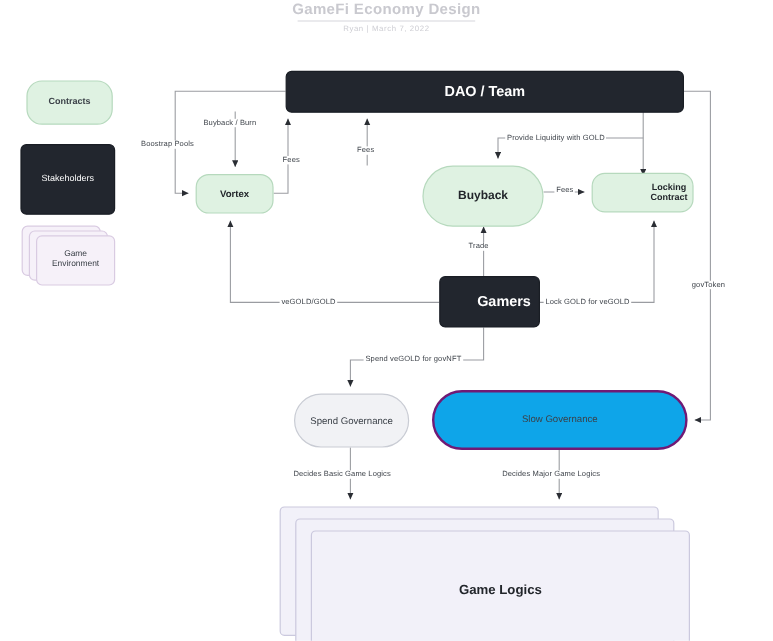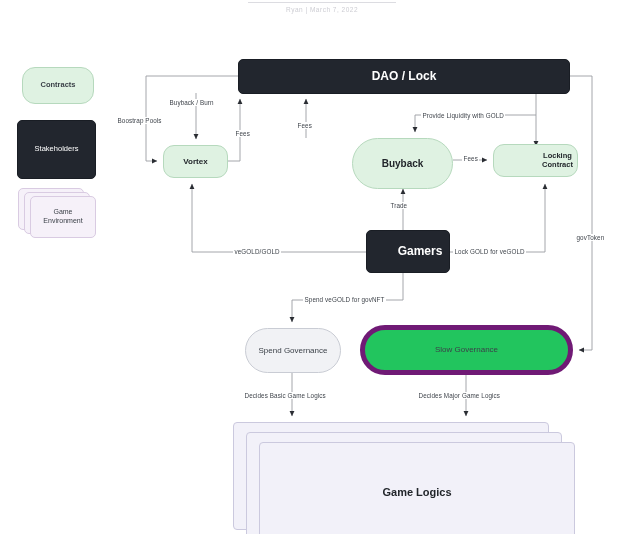--- a/index.html
+++ b/index.html
@@ -38,21 +38,21 @@
   }
   .n-stake{
     background:#22262e;border:1px solid #191d24;border-radius:5px;
     color:#ffffff;font-weight:bold;
   }
   .n-gov{
     background:#f1f2f5;border:1px solid #c9ccd4;
     color:#3b4148;font-size:8px;
   }
   .n-gov-slow{
-    background:#22c55e;border:5px solid #701a75;
+    background:#0ea5e9;border:2px solid #701a75;
     color:#3b4148;font-size:8px;
   }
   .card{
     background:#f2f1f9;border:1px solid #cbc9de;border-radius:4px;
     position:absolute;box-sizing:border-box;
   }
   .card-top{
     background:#f2f1f9;border:1px solid #cbc9de;border-radius:4px;
     position:absolute;box-sizing:border-box;display:flex;
     align-items:center;justify-content:center;
@@ -72,20 +72,21 @@
   .elabel{
     position:absolute;font-size:6.3px;color:#3f444b;
     white-space:nowrap;background:#ffffff;padding:0 1.5px;
     letter-spacing:.1px;
   }
 </style>
 </head>
 <body>
 
 <div class="hdr">
+  <div class="hdr-title">GameFi Economy Design</div>
   <div class="hdr-rule"></div>
   <div class="hdr-sub">Ryan  |  March 7, 2022</div>
 </div>
 
 <svg id="canvas" viewBox="0 0 644 534" xmlns="http://www.w3.org/2000/svg">
   <defs>
     <marker id="ar" markerWidth="7" markerHeight="7" refX="5.4" refY="2.6" orient="auto" markerUnits="userSpaceOnUse">
       <path d="M0,0 L5.6,2.6 L0,5.2 z" fill="#2a2d33"></path>
     </marker>
   </defs>
@@ -134,21 +135,21 @@
   <div class="env-card" style="left:24px;top:192px;width:66px;height:42px;"></div>
   <div class="env-top" style="left:30px;top:196px;width:66px;height:42px;">
     <span>
       <span>Game</span><br>
       <span>Environment</span>
     </span>
   </div>
 </div>
 
 <div class="node n-stake" style="left:238px;top:59px;width:332px;height:35px;font-size:12px;">
-  <span>DAO / Lock</span>
+  <span>DAO / Team</span>
 </div>
 
 <div class="node n-contract" style="left:163px;top:145px;width:65px;height:33px;align-items:center;">
   <span>Vortex</span>
 </div>
 
 <div class="node n-contract" style="left:352px;top:138px;width:101px;height:51px;border-radius:26px;font-size:10px;">
   <span>Buyback</span>
 </div>
 

